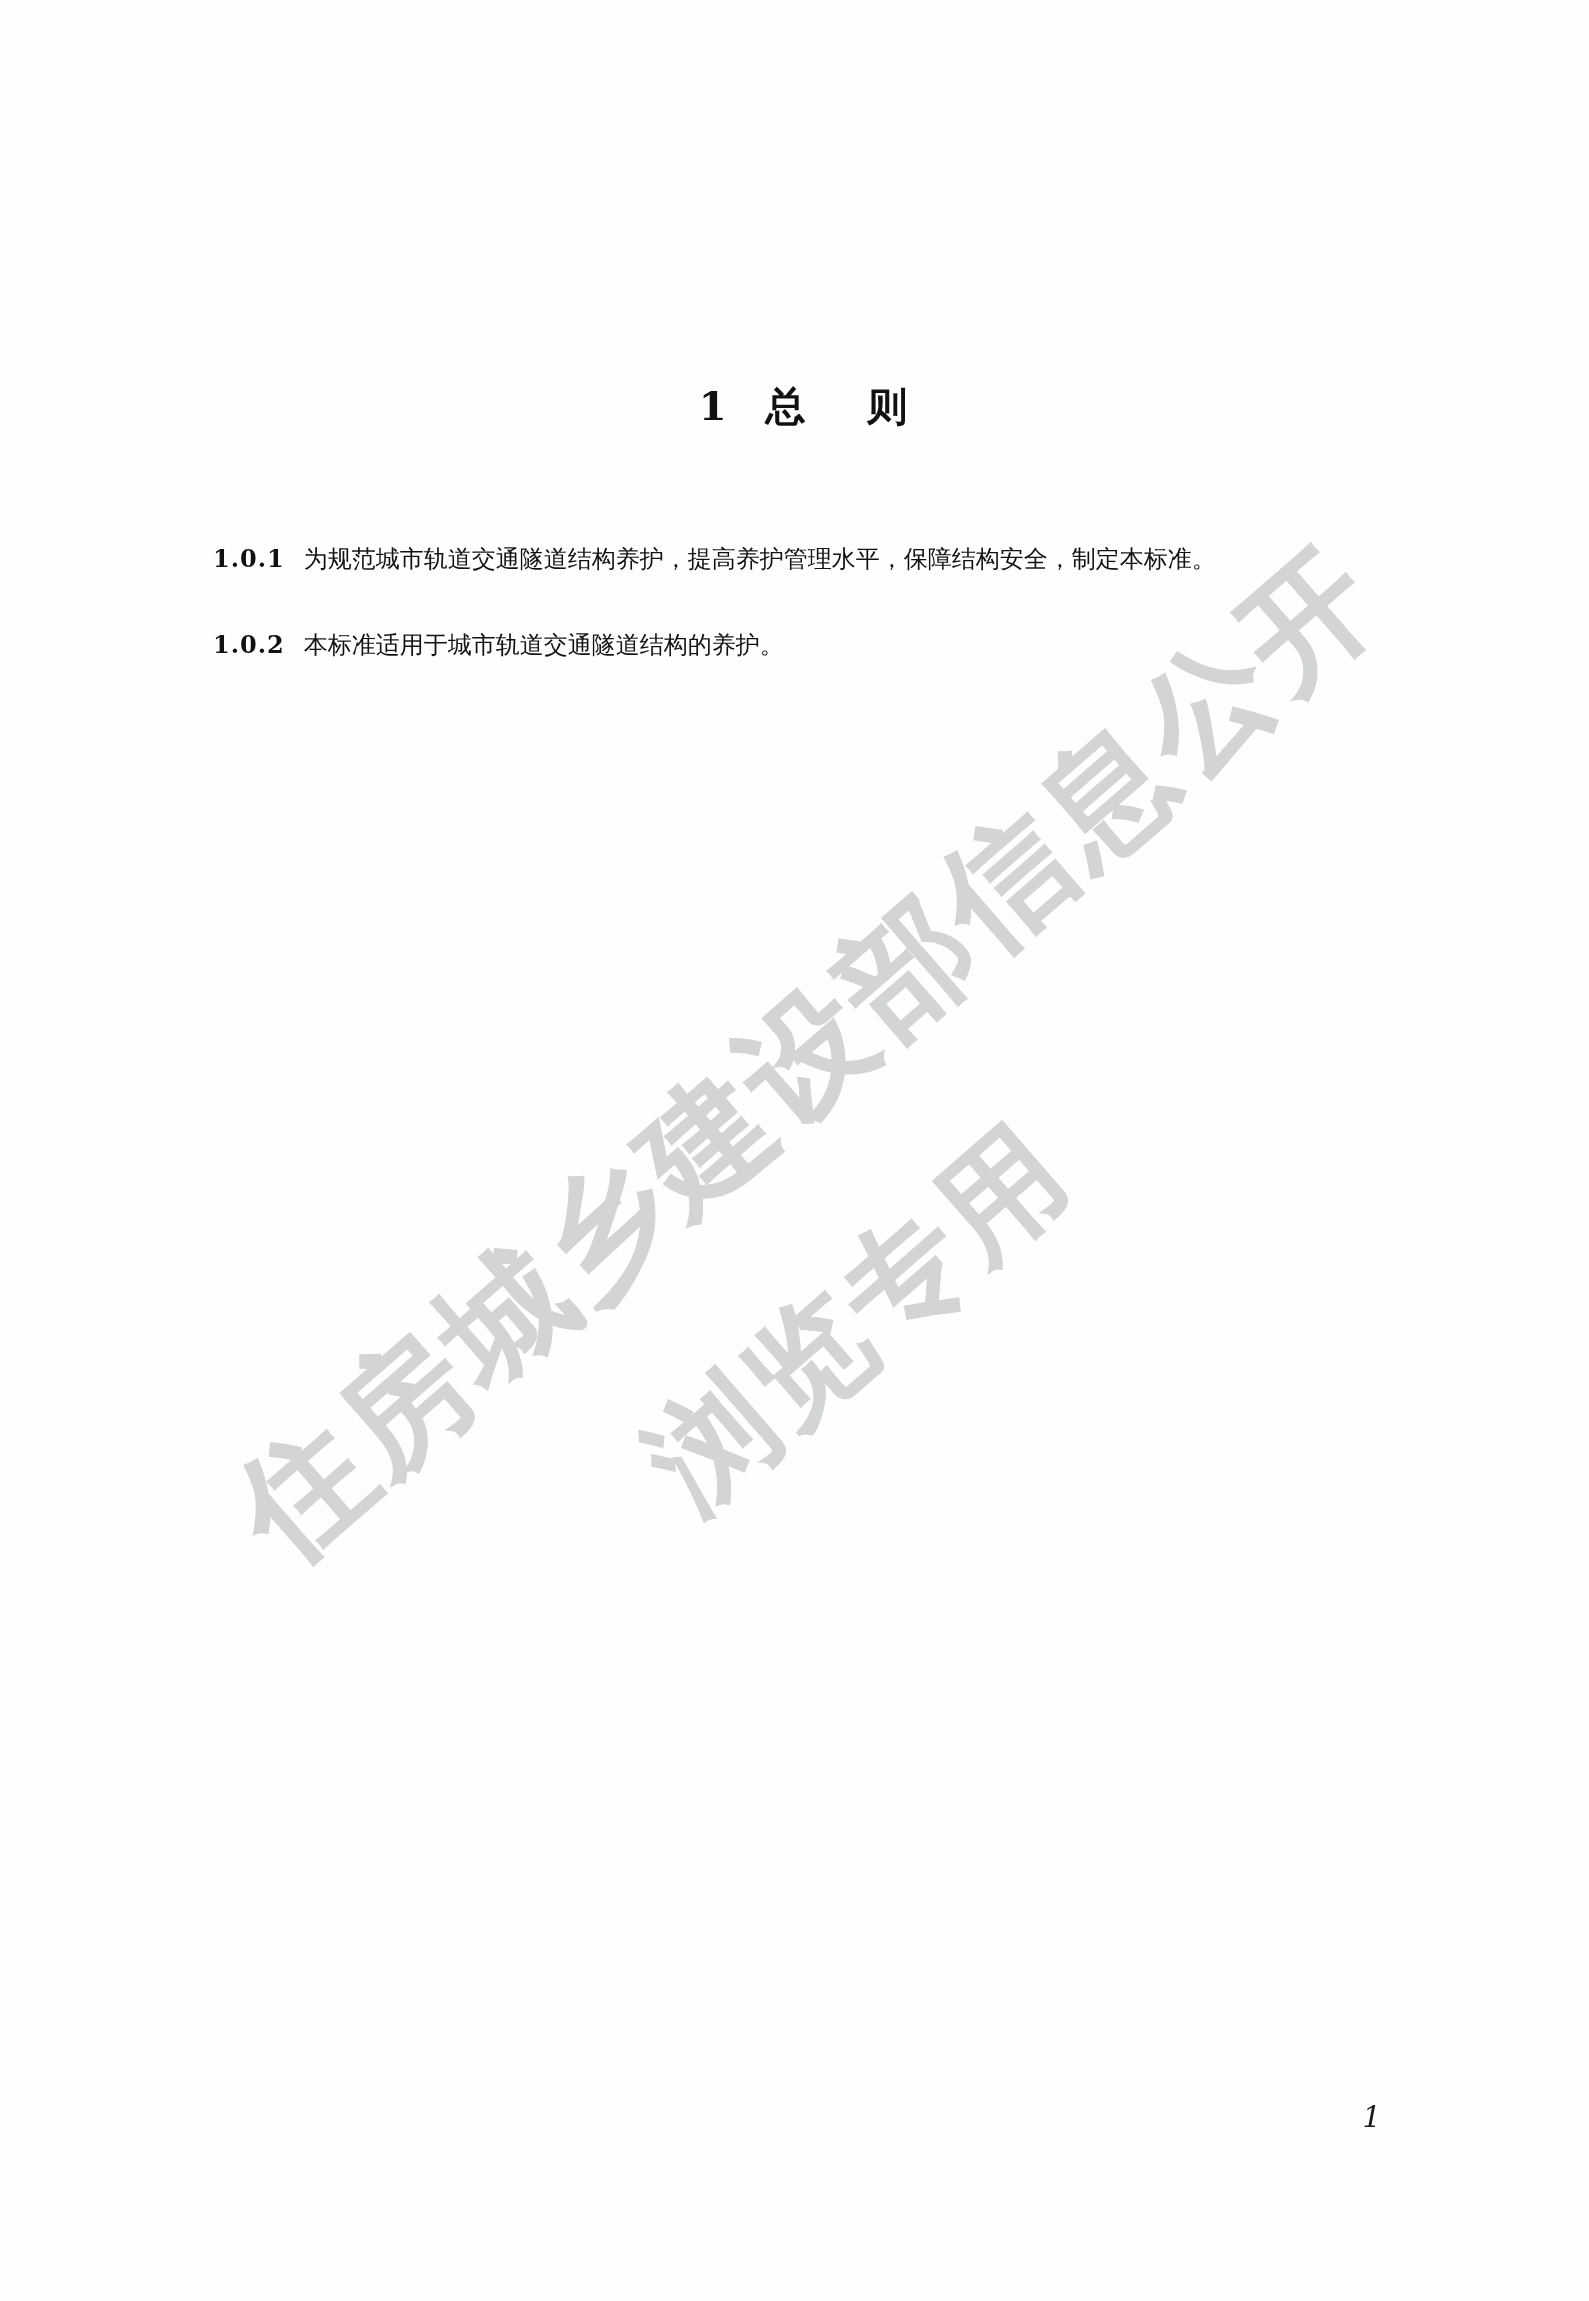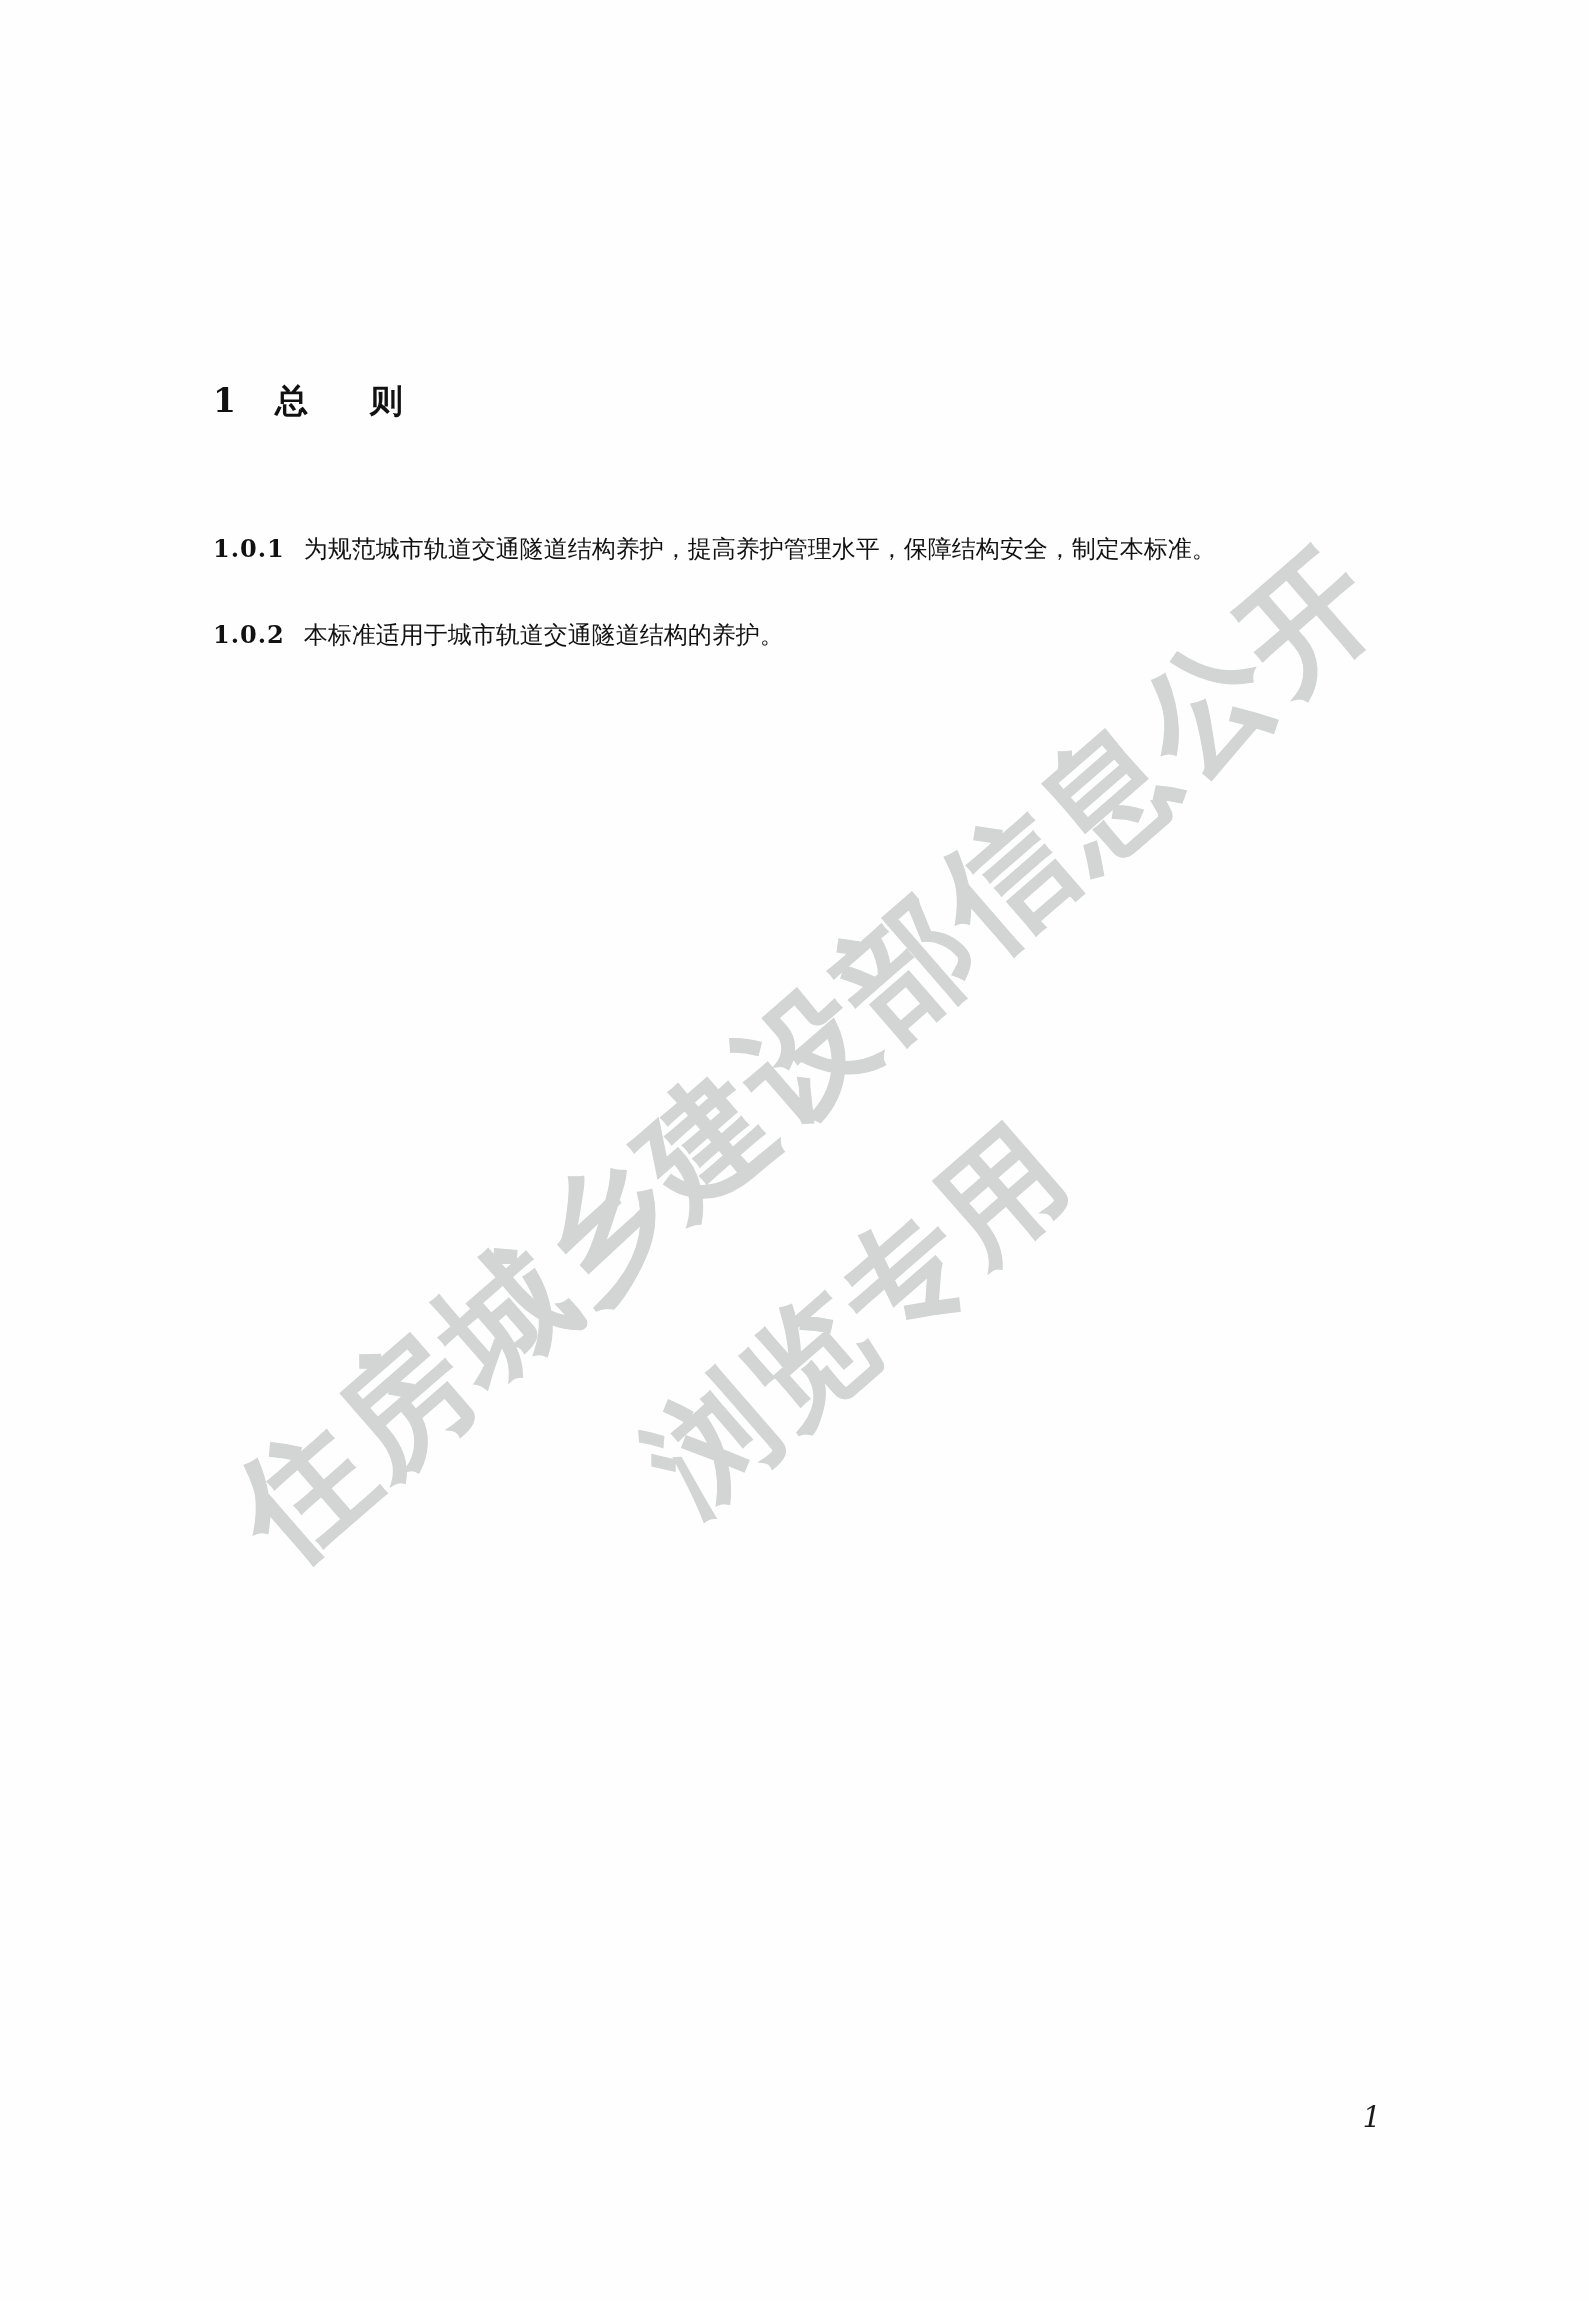--- a/index.html
+++ b/index.html
@@ -56,21 +56,22 @@
   
   .content {
     position: absolute;
     left: 213px;
     top: 0;
     width: 1182px;
   }
 
   .chapter-title {
     margin-top: 379px;
-    font-size: 33px;
+    text-align: center;
+    font-size: 40px;
     font-weight: 700;
     letter-spacing: 1.9px;
     color: #111;
   }
   .chapter-title .num {
     margin-right: 37px;
   }
   .chapter-title .t1 {
     letter-spacing: 1.9px;
   }

